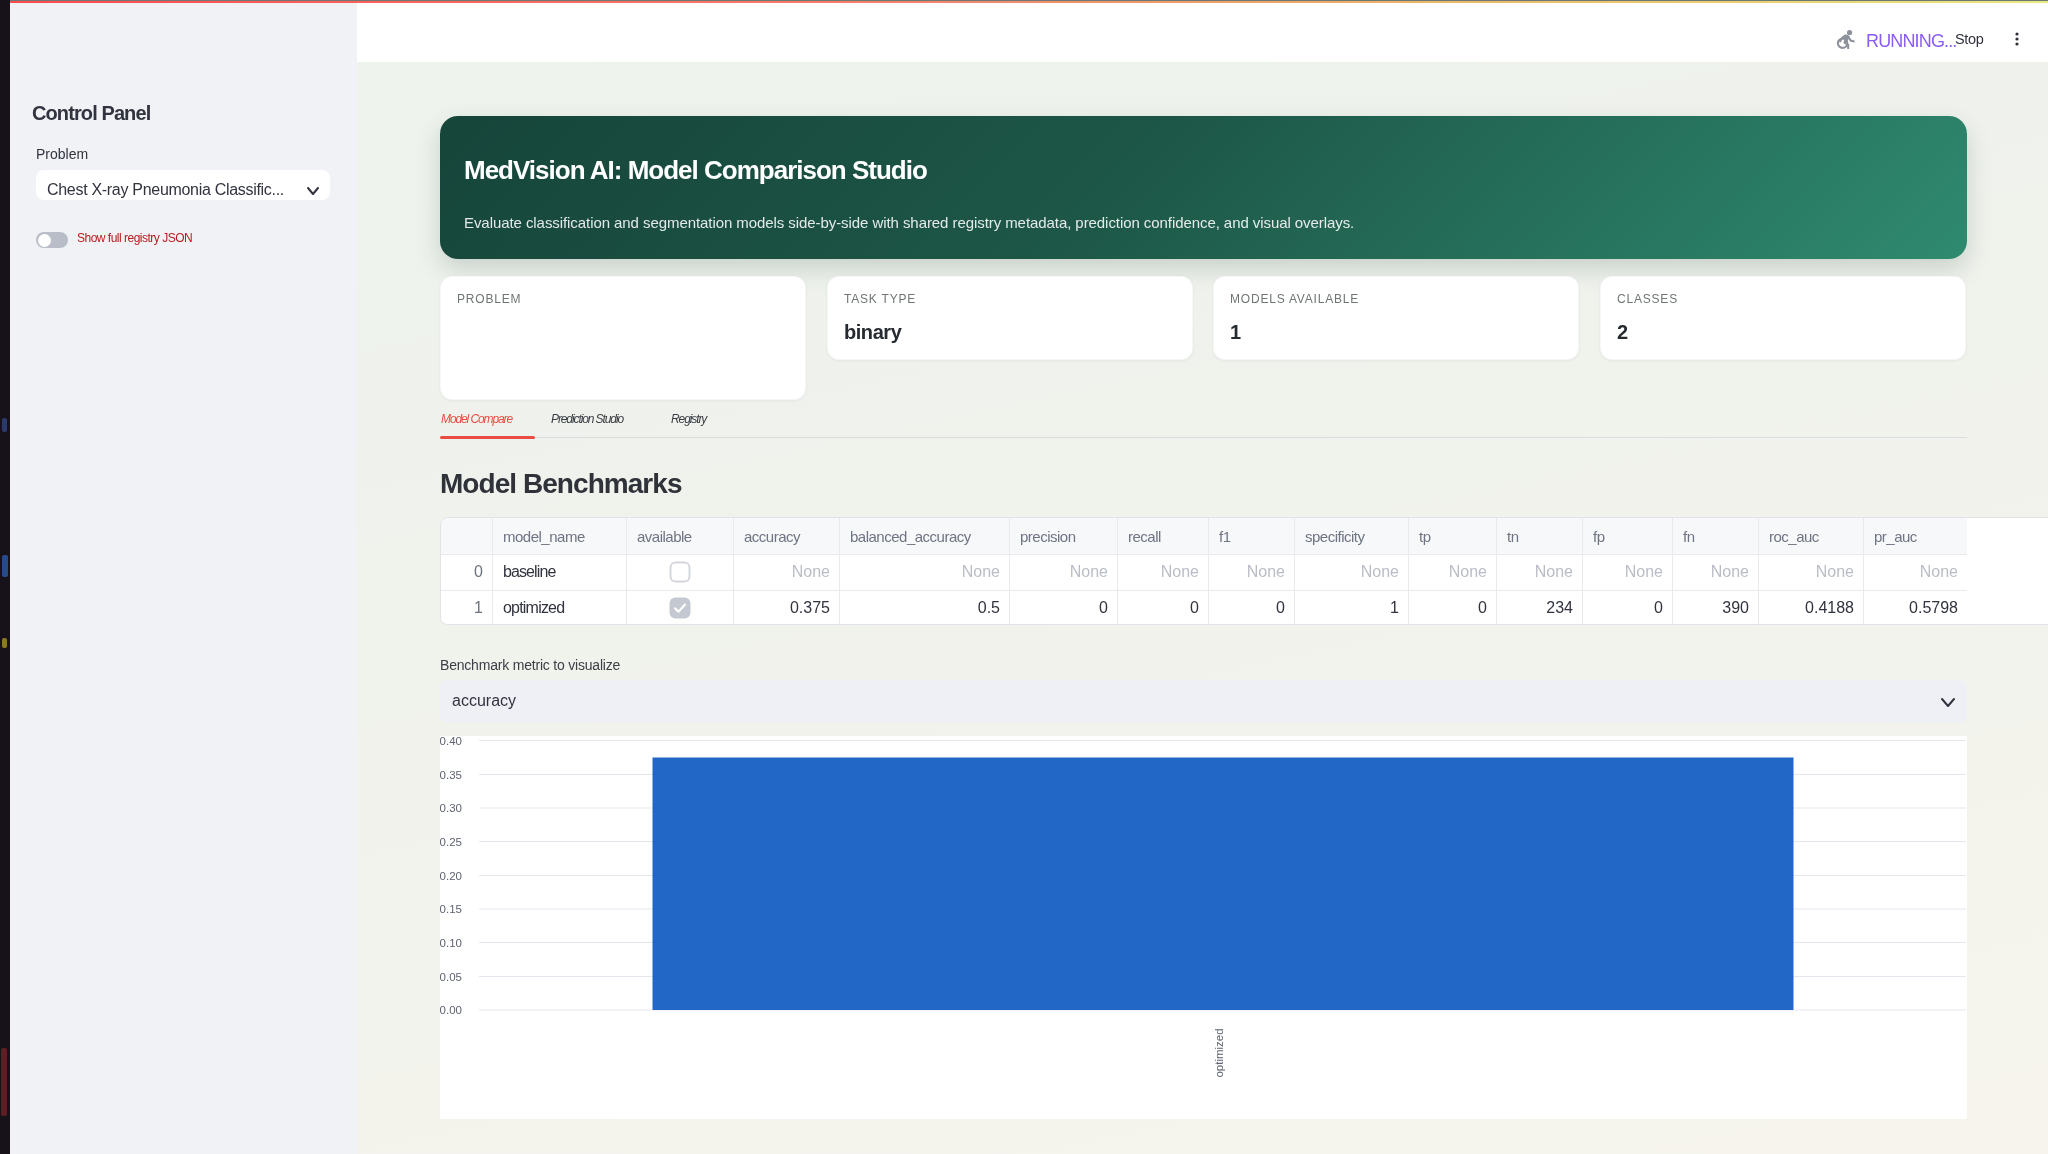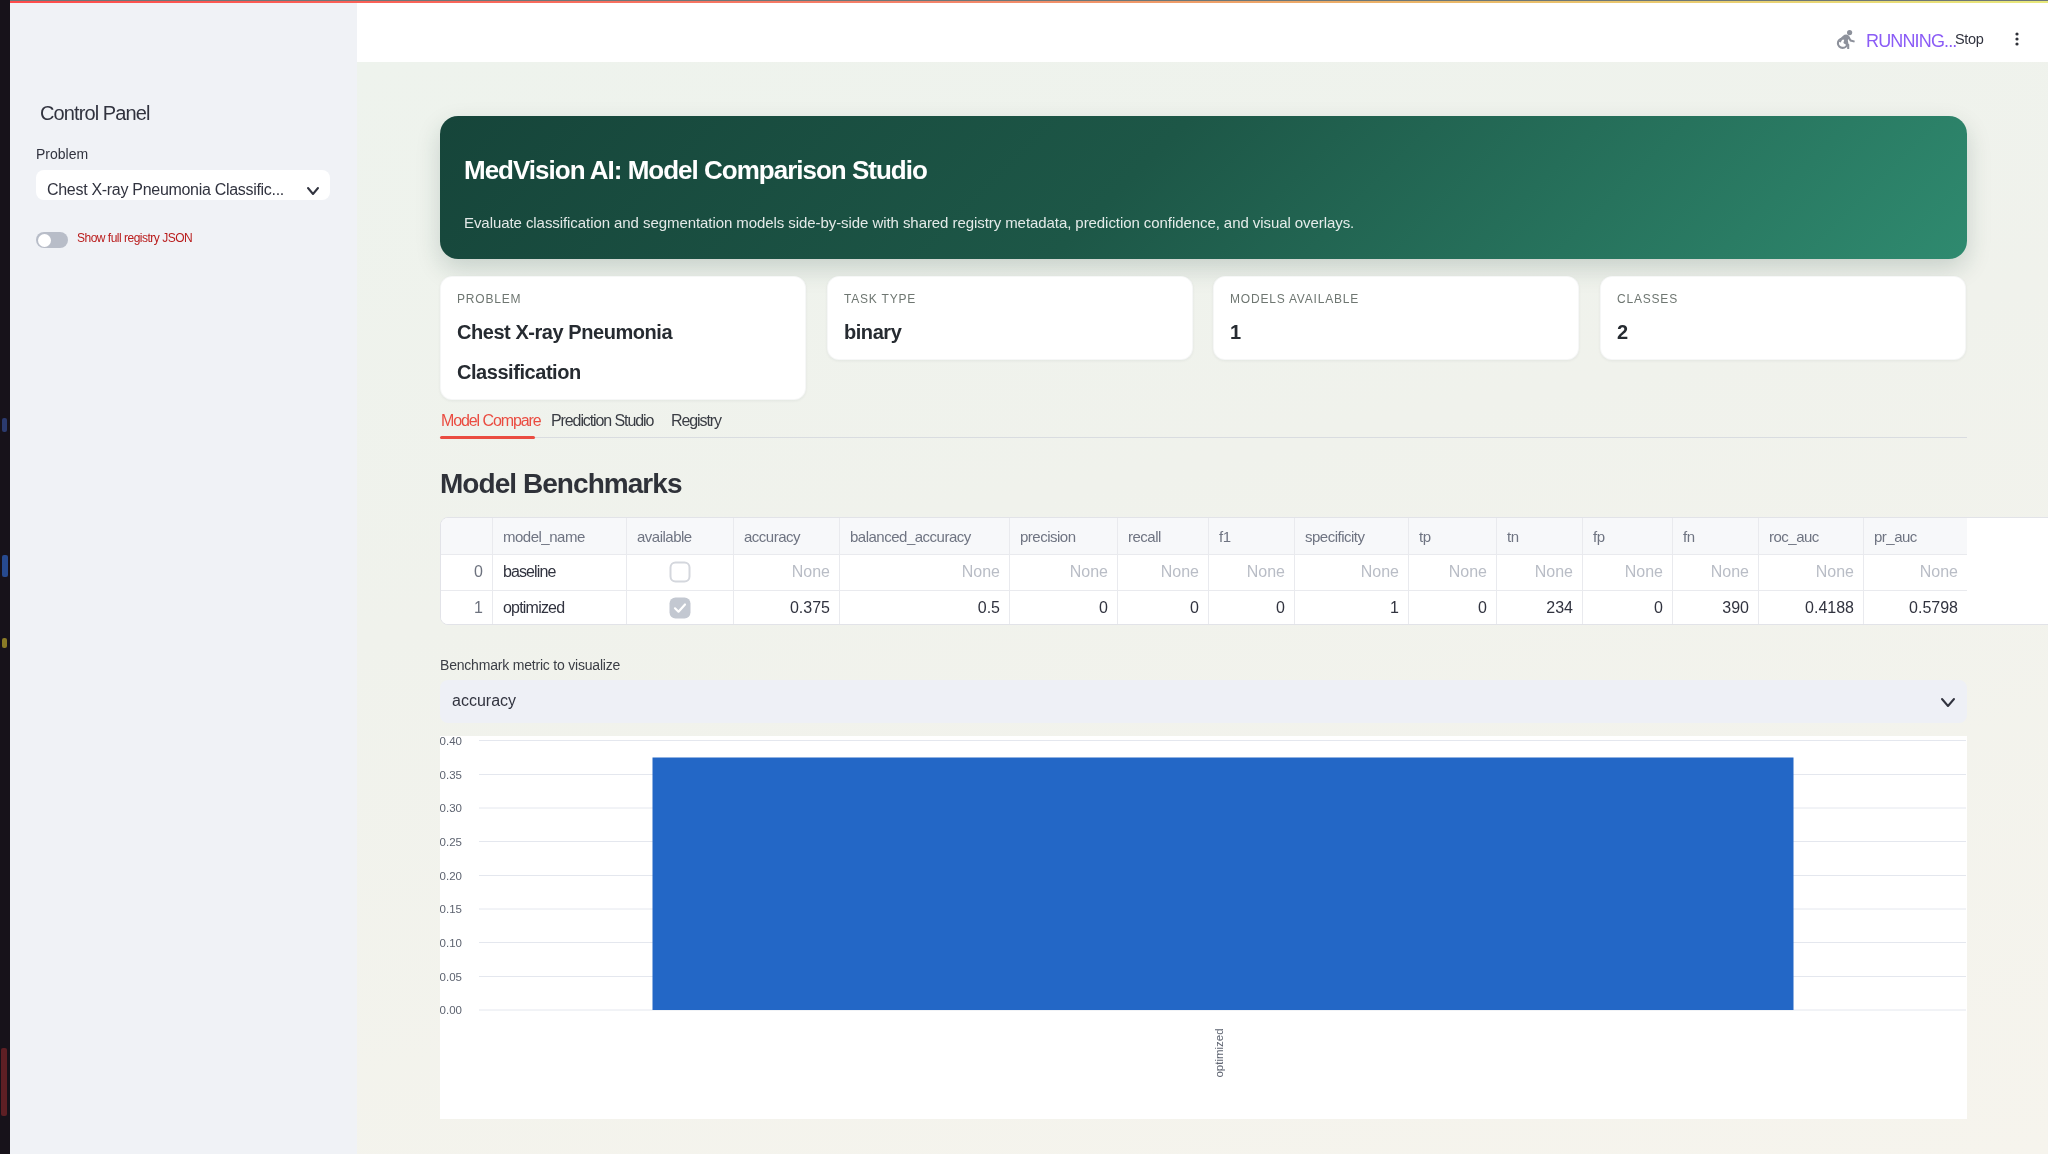--- a/index.html
+++ b/index.html
@@ -8,21 +8,21 @@
   .abs { position:absolute; }
 
   
   #darkstrip { left:0; top:0; width:10px; height:1154px; background:#17121a; }
   
   #topbar { left:10px; top:1px; width:2038px; height:2px;
     background:linear-gradient(90deg,#ff4b4b 0%,#f4836a 45%,#eab768 70%,#e8e97c 100%); }
 
   
   #sidebar { left:10px; top:3px; width:347px; height:1151px; background:#f0f2f6; }
-  #cpanel { left:40px; top:102px; font-size:20px; font-weight:normal; letter-spacing:-0.9px; color:#31333f; }
+  #cpanel { left:32px; top:102px; font-size:20px; font-weight:bold; letter-spacing:-0.9px; color:#31333f; }
   #problbl { left:36px; top:146px; font-size:14px; color:#31333f; }
   #sel1 { left:36px; top:170px; width:294px; height:30px; background:#fff; border-radius:8px; }
   #sel1 .txt { position:absolute; left:11px; top:11px; font-size:16px; letter-spacing:-0.3px; color:#31333f; }
   .chev { position:absolute; }
   #toggle { left:36px; top:232px; width:32px; height:16px; background:#b8bdc8; border-radius:8px; }
   #toggle .knob { position:absolute; left:2px; top:1.5px; width:13px; height:13px; border-radius:50%; background:#fff; }
   #toglbl { left:77px; top:231px; font-size:12px; letter-spacing:-0.5px; color:#b91c1c; }
 
   
   #whitestrip { left:357px; top:3px; width:1691px; height:59px; background:#fff; }
@@ -43,21 +43,21 @@
   
   .mcard { background:#fff; border-radius:12px; box-shadow:0 1px 3px rgba(25,39,52,0.06); border:1px solid rgba(25,39,52,0.04); }
   .mlabel { position:absolute; left:16px; top:15px; font-size:12px; letter-spacing:0.8px; color:#6e7671; }
   .mvalue { position:absolute; left:16px; top:35px; font-size:20px; font-weight:bold; letter-spacing:-0.45px; color:#262b31; line-height:40px; }
   #mc1 { left:440px; top:276px; width:366px; height:124px; }
   #mc2 { left:827px; top:276px; width:366px; height:84px; }
   #mc3 { left:1213px; top:276px; width:366px; height:84px; }
   #mc4 { left:1600px; top:276px; width:366px; height:84px; }
 
   
-  #tabs { left:440px; top:412px; width:1527px; height:30px; font-size:16px; }
+  #tabs { left:440px; top:412px; width:1527px; height:30px; font-size:12px;font-style:italic; }
   .tab { letter-spacing:-1.1px !important; }
   .tab { position:absolute; top:0; letter-spacing:-0.2px; }
   #tabline { left:440px; top:437px; width:1527px; height:1px; background:#d9dce0; }
   #tabred { left:440px; top:436px; width:95px; height:3px; background:#ea4c41; border-radius:2px; }
 
   
   #bench { left:440px; top:468px; font-size:28px; font-weight:bold; letter-spacing:-0.95px; color:#2f3239; }
 
   
   #tbl { left:440px; top:517px; width:1802px; height:108px; background:#fff; border:1px solid #e2e3e8; border-radius:8px; overflow:hidden; font-size:16px; }
@@ -123,21 +123,20 @@
     <circle cx="5" cy="8" r="1.6" fill="#2f3138"></circle>
     <circle cx="5" cy="13" r="1.6" fill="#2f3138"></circle>
   </svg>
 
   <div class="abs" id="gcard"></div>
   <div class="abs" id="gtitle">MedVision AI: Model Comparison Studio</div>
   <div class="abs" id="gcap">Evaluate classification and segmentation models side-by-side with shared registry metadata, prediction confidence, and visual overlays.</div>
 
   <div class="abs mcard" id="mc1">
     <div class="mlabel">PROBLEM</div>
-    <div class="mvalue">Chest X-ray Pneumonia<br>Classification</div>
   </div>
   <div class="abs mcard" id="mc2">
     <div class="mlabel">TASK TYPE</div>
     <div class="mvalue">binary</div>
   </div>
   <div class="abs mcard" id="mc3">
     <div class="mlabel">MODELS AVAILABLE</div>
     <div class="mvalue">1</div>
   </div>
   <div class="abs mcard" id="mc4">

